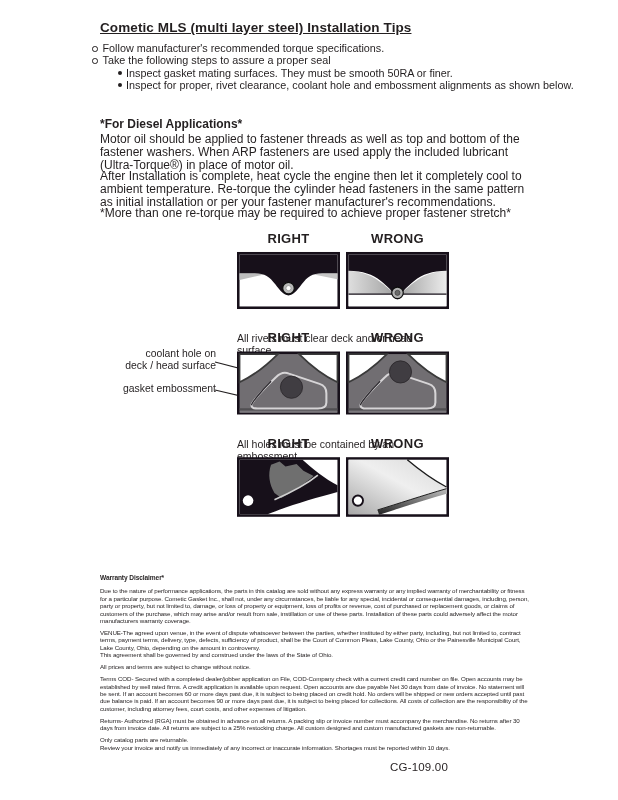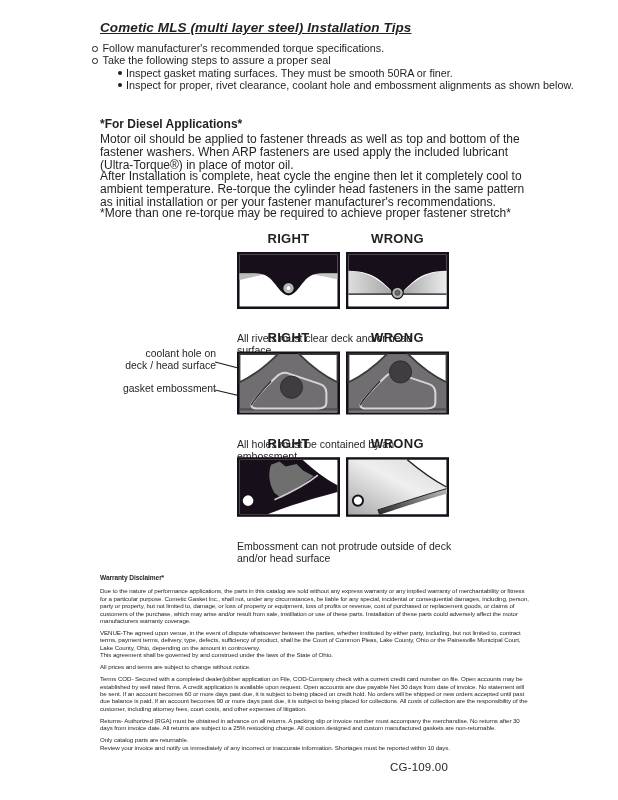--- a/index.html
+++ b/index.html
@@ -1,21 +1,21 @@
 <!DOCTYPE html>
 <html><head>
 <meta charset="utf-8">
 <style>
   html,body{margin:0;padding:0;}
   body{
     width:618px;height:800px;background:#ffffff;position:relative;overflow:hidden;
     font-family:"Liberation Sans","DejaVu Sans",sans-serif;color:#231f20;
   }
   .abs{position:absolute;}
-  #title{left:100px;top:20px;font-size:13.5px;font-weight:bold;text-decoration:underline;letter-spacing:.1px;font-style:italic;}
+  #title{left:100px;top:20px;font-size:13.5px;font-weight:bold;text-decoration:underline;letter-spacing:.1px;}
   #tips{left:92px;top:42px;font-size:10.8px;line-height:12.4px;}
   .bullet{display:flex;align-items:flex-start;}
   .marker-open{width:3.5px;height:3.5px;border:1px solid #231f20;border-radius:50%;margin:4px 5px 0 0;flex:none;}
   .marker-filled{width:4px;height:4px;background:#231f20;border-radius:50%;margin:4px 4px 0 0;flex:none;}
   .sub{margin-left:26px;}
   .h2{left:100px;top:117px;font-size:12px;font-weight:bold;}
   .para{left:100px;width:436px;font-size:12px;line-height:13.1px;}
   #p1{top:133px}#p2{top:170px}#p3{top:207px}
   .dg{left:237px;width:212px;}
   .dg-head{display:flex;gap:6px;font-size:13px;font-weight:bold;letter-spacing:.3px;}
@@ -160,21 +160,20 @@
         </linearGradient>
       </defs>
       <rect x="1.5" y="1.5" width="118" height="67" fill="#ffffff" stroke="#17101a" stroke-width="3"></rect>
       <path d="M3,3 H72 C85,14 103,27 118,35 V43 C90,50 55,60 38,67 H3 Z" fill="url(#bandGrad)"></path>
       <path d="M72,3 C85,14 103,27 118,35" fill="none" stroke="#1c1c1c" stroke-width="1.6"></path>
       <path d="M38,65 C60,58 90,48 118,40" fill="none" stroke="url(#darkBand)" stroke-width="5.5"></path>
       <path d="M37,62 C60,55 90,45 118,37" fill="none" stroke="#111111" stroke-width="1.1"></path>
       <circle cx="14" cy="51" r="6" fill="#ffffff" stroke="#17101a" stroke-width="2.2"></circle>
     </svg>
   </div>
-  <div class="dg-cap">Embossment can not protrude outside of deck and/or head surface</div>
 </div>
 
 <div class="abs" id="legal">
   <h3>Warranty Disclaimer*</h3>
   <p>Due to the nature of performance applications, the parts in this catalog are sold without any express warranty or any implied warranty of merchantability or fitness for a particular purpose.  Cometic Gasket Inc., shall not, under any circumstances, be liable for any special, incidental or consequential damages, including, person, party or property, but not limited to, damage, or loss of property or equipment, loss of profits or revenue, cost of purchased or replacement goods, or claims of customers of the purchase, which may arise and/or result from sale, instillation or use of these parts.  Installation of these parts could adversely affect the motor manufacturers warranty coverage.</p>
   <p>VENUE-The agreed upon venue, in the event of dispute whatsoever between the parties, whether instituted by either party, including, but not limited to, contract terms, payment terms, delivery, type, defects, sufficiency of product, shall be the Court of Common Pleas, Lake County, Ohio or the Painesville Municipal Court, Lake County, Ohio, depending on the amount in controversy.
 This agreement shall be governed by and construed under the laws of the State of Ohio.</p>
   <p>All prices and terms are subject to change without notice.</p>
   <p>Terms COD- Secured with a completed dealer/jobber application on File, COD-Company check with a current credit card number on file.  Open accounts may be established by well rated firms.  A credit application is available upon request.  Open accounts are due payable Net 30 days from date of invoice.  No statement will be sent.  If an account becomes 60 or more days past due, it is subject to being placed on credit hold.  No orders will be shipped or new orders accepted until past due balance is paid.  If an account becomes 90 or more days past due, it is subject to being placed for collections.  All costs of collection are the responsibility of the customer, including attorney fees, court costs, and other expenses of litigation.</p>
   <p>Returns- Authorized (RGA) must be obtained in advance on all returns.  A packing slip or invoice number must accompany the merchandise.  No returns after 30 days from invoice date.  All returns are subject to a 25% restocking charge.  All custom designed and custom manufactured gaskets are non-returnable.</p>

